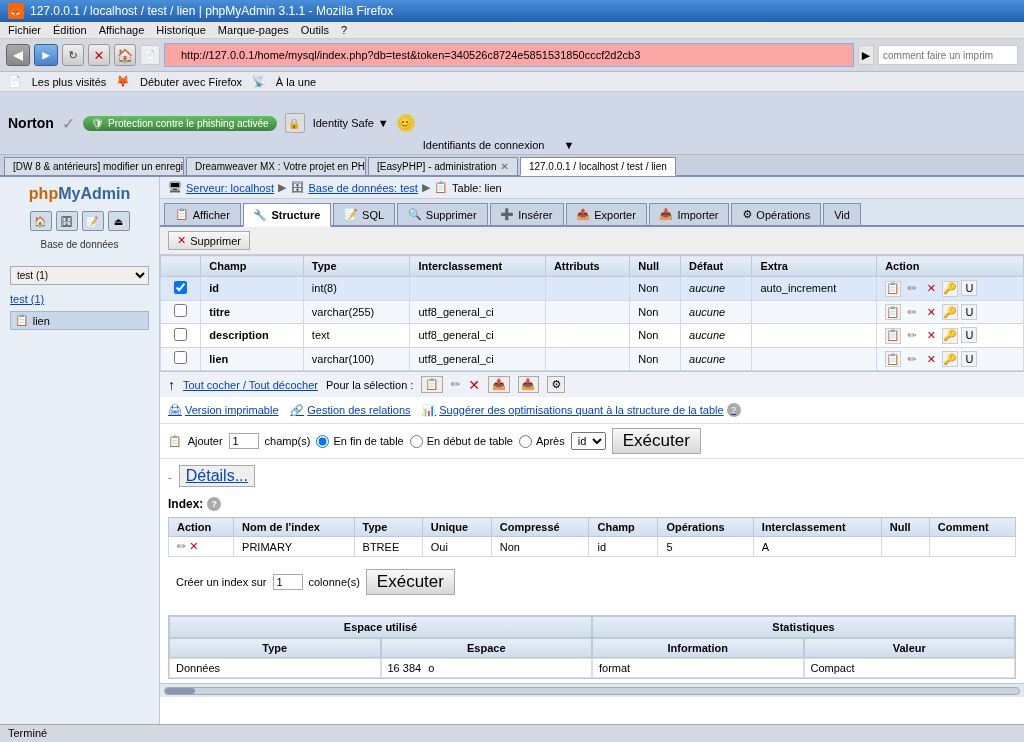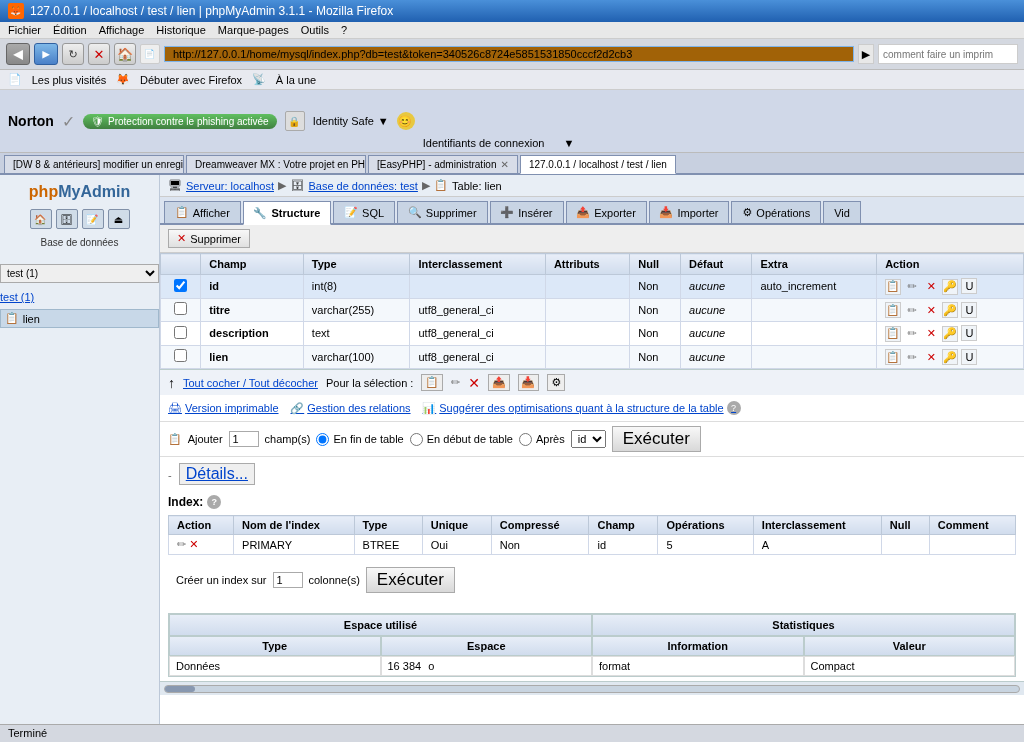--- a/index.html
+++ b/index.html
@@ -43,21 +43,21 @@
       display: flex; align-items: center; justify-content: center;
       cursor: pointer; color: white; font-size: 12px; font-weight: bold;
     }
     .nav-btn.disabled { background: linear-gradient(to bottom, #aaa, #888); border-color: #666; }
     .refresh-btn { background: linear-gradient(to bottom, #eee, #ccc); border: 1px solid #999; width: 22px; height: 22px; border-radius: 3px; display: flex; align-items: center; justify-content: center; cursor: pointer; color: #333; font-size: 11px; }
     .stop-btn { background: linear-gradient(to bottom, #eee, #ccc); border: 1px solid #999; width: 22px; height: 22px; border-radius: 3px; display: flex; align-items: center; justify-content: center; cursor: pointer; color: #c00; font-size: 13px; }
     .home-btn { background: linear-gradient(to bottom, #eee, #ccc); border: 1px solid #999; width: 22px; height: 22px; border-radius: 3px; display: flex; align-items: center; justify-content: center; cursor: pointer; font-size: 13px; }
 
     .address-bar-container { display: flex; align-items: center; flex: 1; gap: 4px; }
     .address-icon { width: 20px; height: 20px; background: #eee; border: 1px solid #ccc; border-radius: 2px; display: flex; align-items: center; justify-content: center; font-size: 9px; }
-    .address-bar { flex: 1; height: 16px; border: 1px solid #7eb4ea; padding: 1px 8px; font-size: 11px; background: #a16207; }
+    .address-bar { flex: 1; height: 24px; border: 1px solid #7eb4ea; padding: 1px 16px; font-size: 11px; background: #fca5a5; }
     .address-go { width: 16px; height: 20px; background: #e8e8e8; border: 1px solid #ccc; cursor: pointer; display: flex; align-items: center; justify-content: center; }
     .search-bar { width: 140px; height: 20px; border: 1px solid #ccc; padding: 1px 4px; font-size: 10px; }
 
     .bookmarks-bar {
       background: #e8eaf0;
       border-bottom: 1px solid #ccc;
       padding: 3px 8px;
       display: flex;
       align-items: center;
       gap: 10px;
@@ -121,21 +121,21 @@
       display: flex;
       height: calc(742px - 180px);
       background: #f0f4f8;
     }
 
     
     .sidebar {
       width: 160px;
       background: #e8eef5;
       border-right: 1px solid #bcc8d8;
-      padding: 8px 0;
+      padding: 8px 10px;
       flex-shrink: 0;
     }
     .pma-logo {
       text-align: center;
       margin-bottom: 8px;
     }
     .pma-logo span { font-size: 20px; font-weight: bold; }
     .pma-logo .php { color: #cc6600; }
     .pma-logo .my { color: #336699; }
     .pma-logo .admin { color: #336699; }

